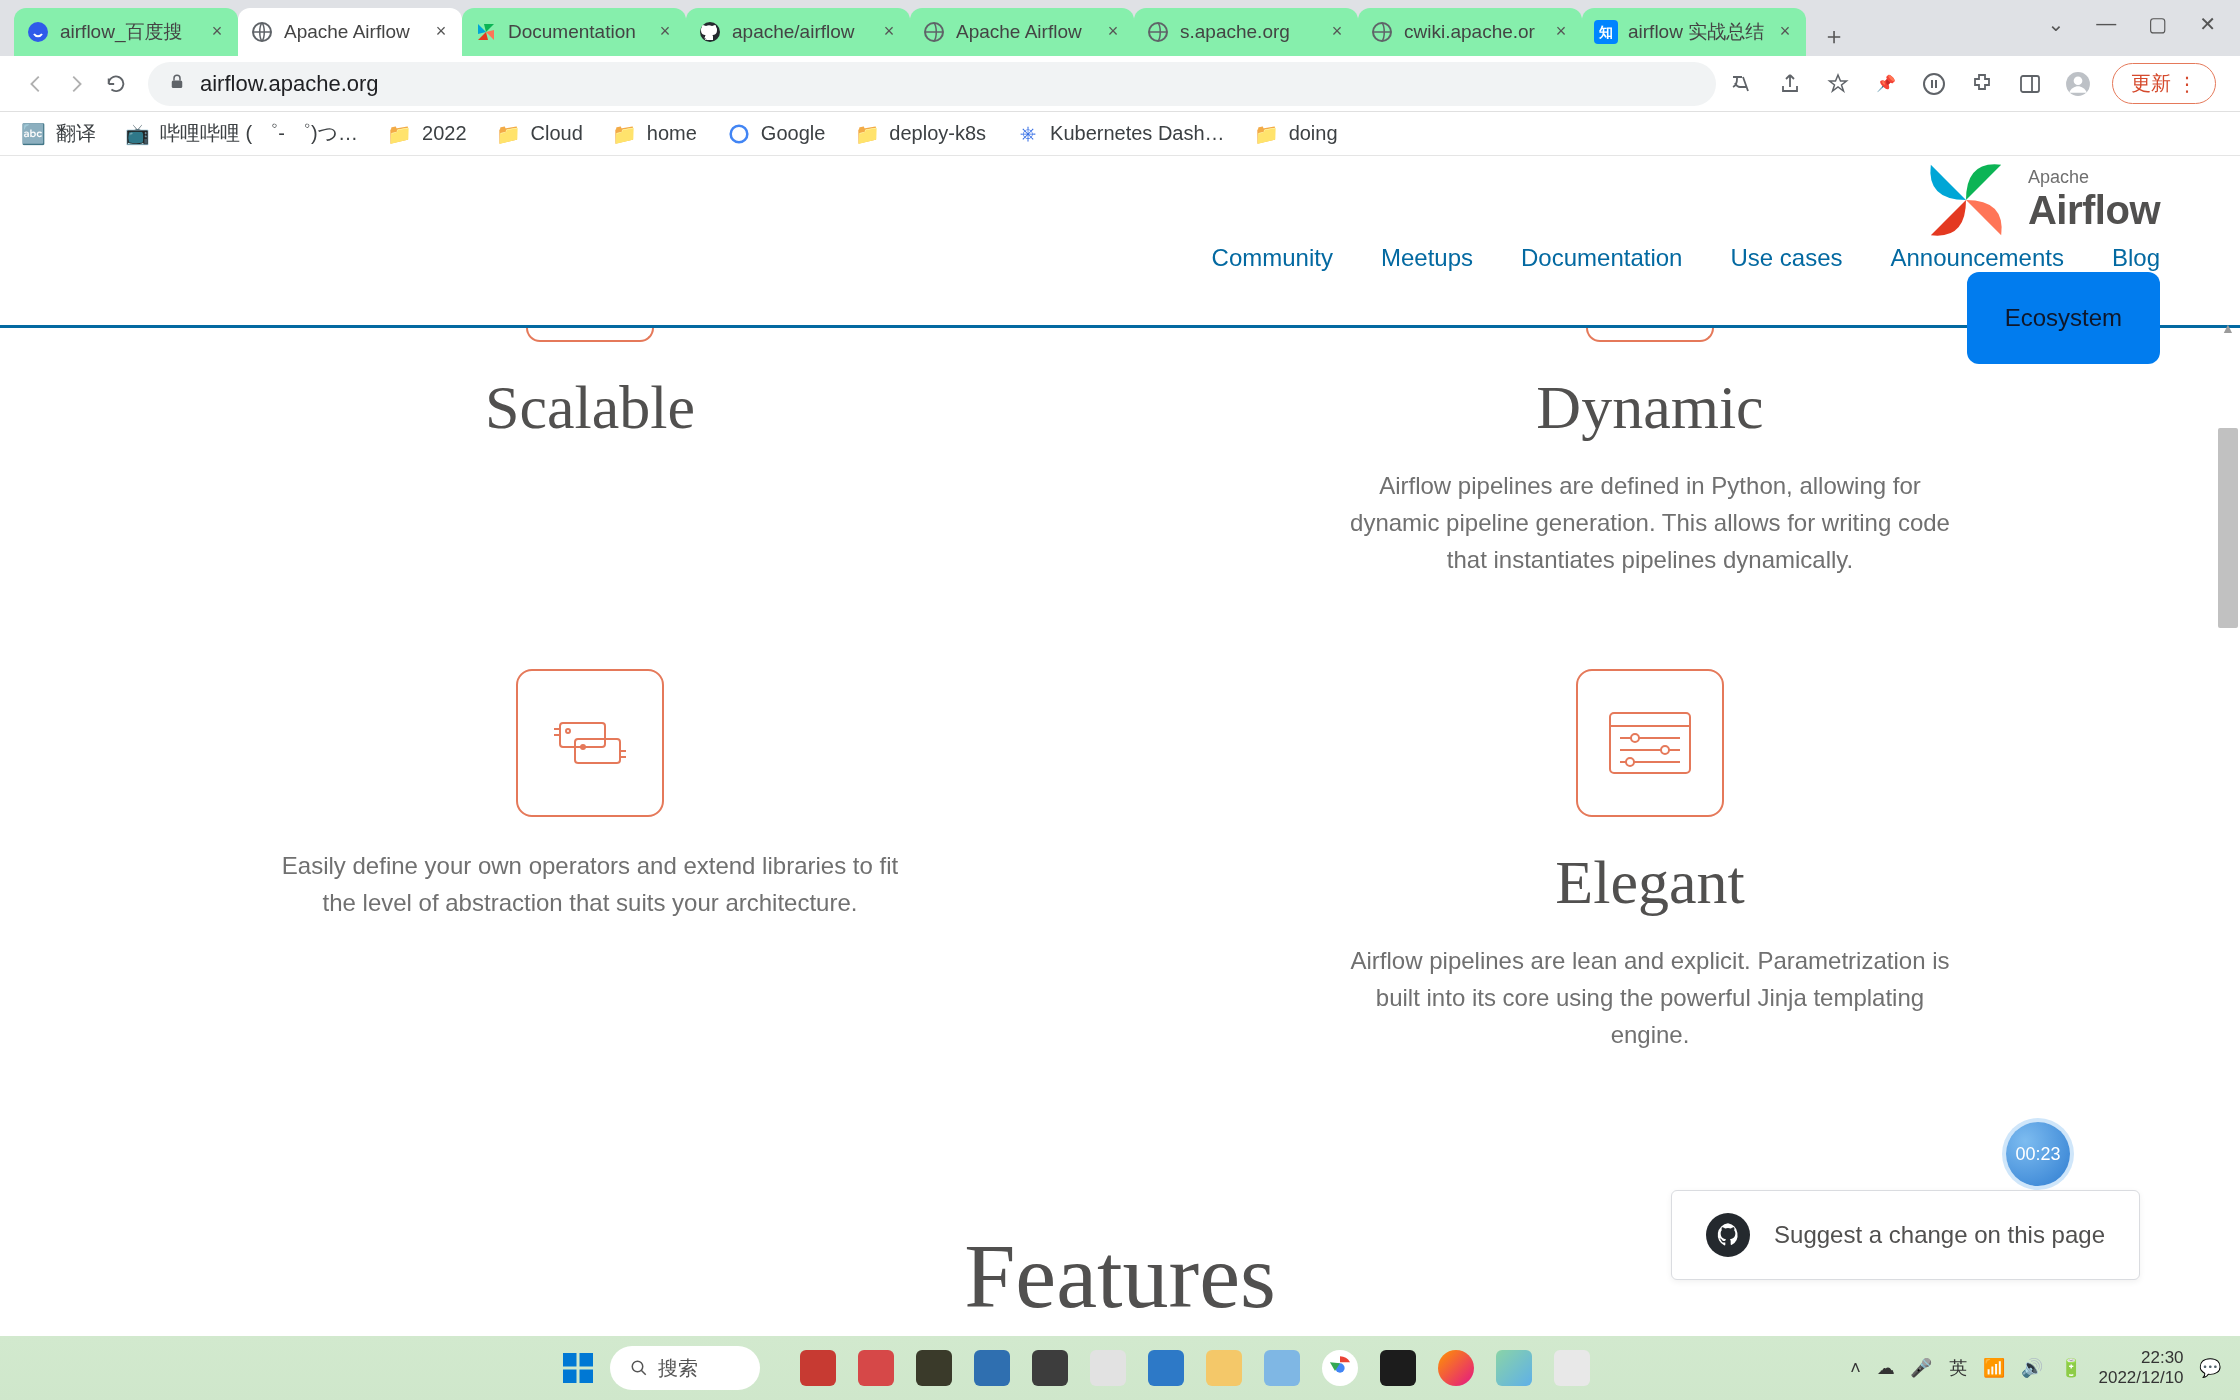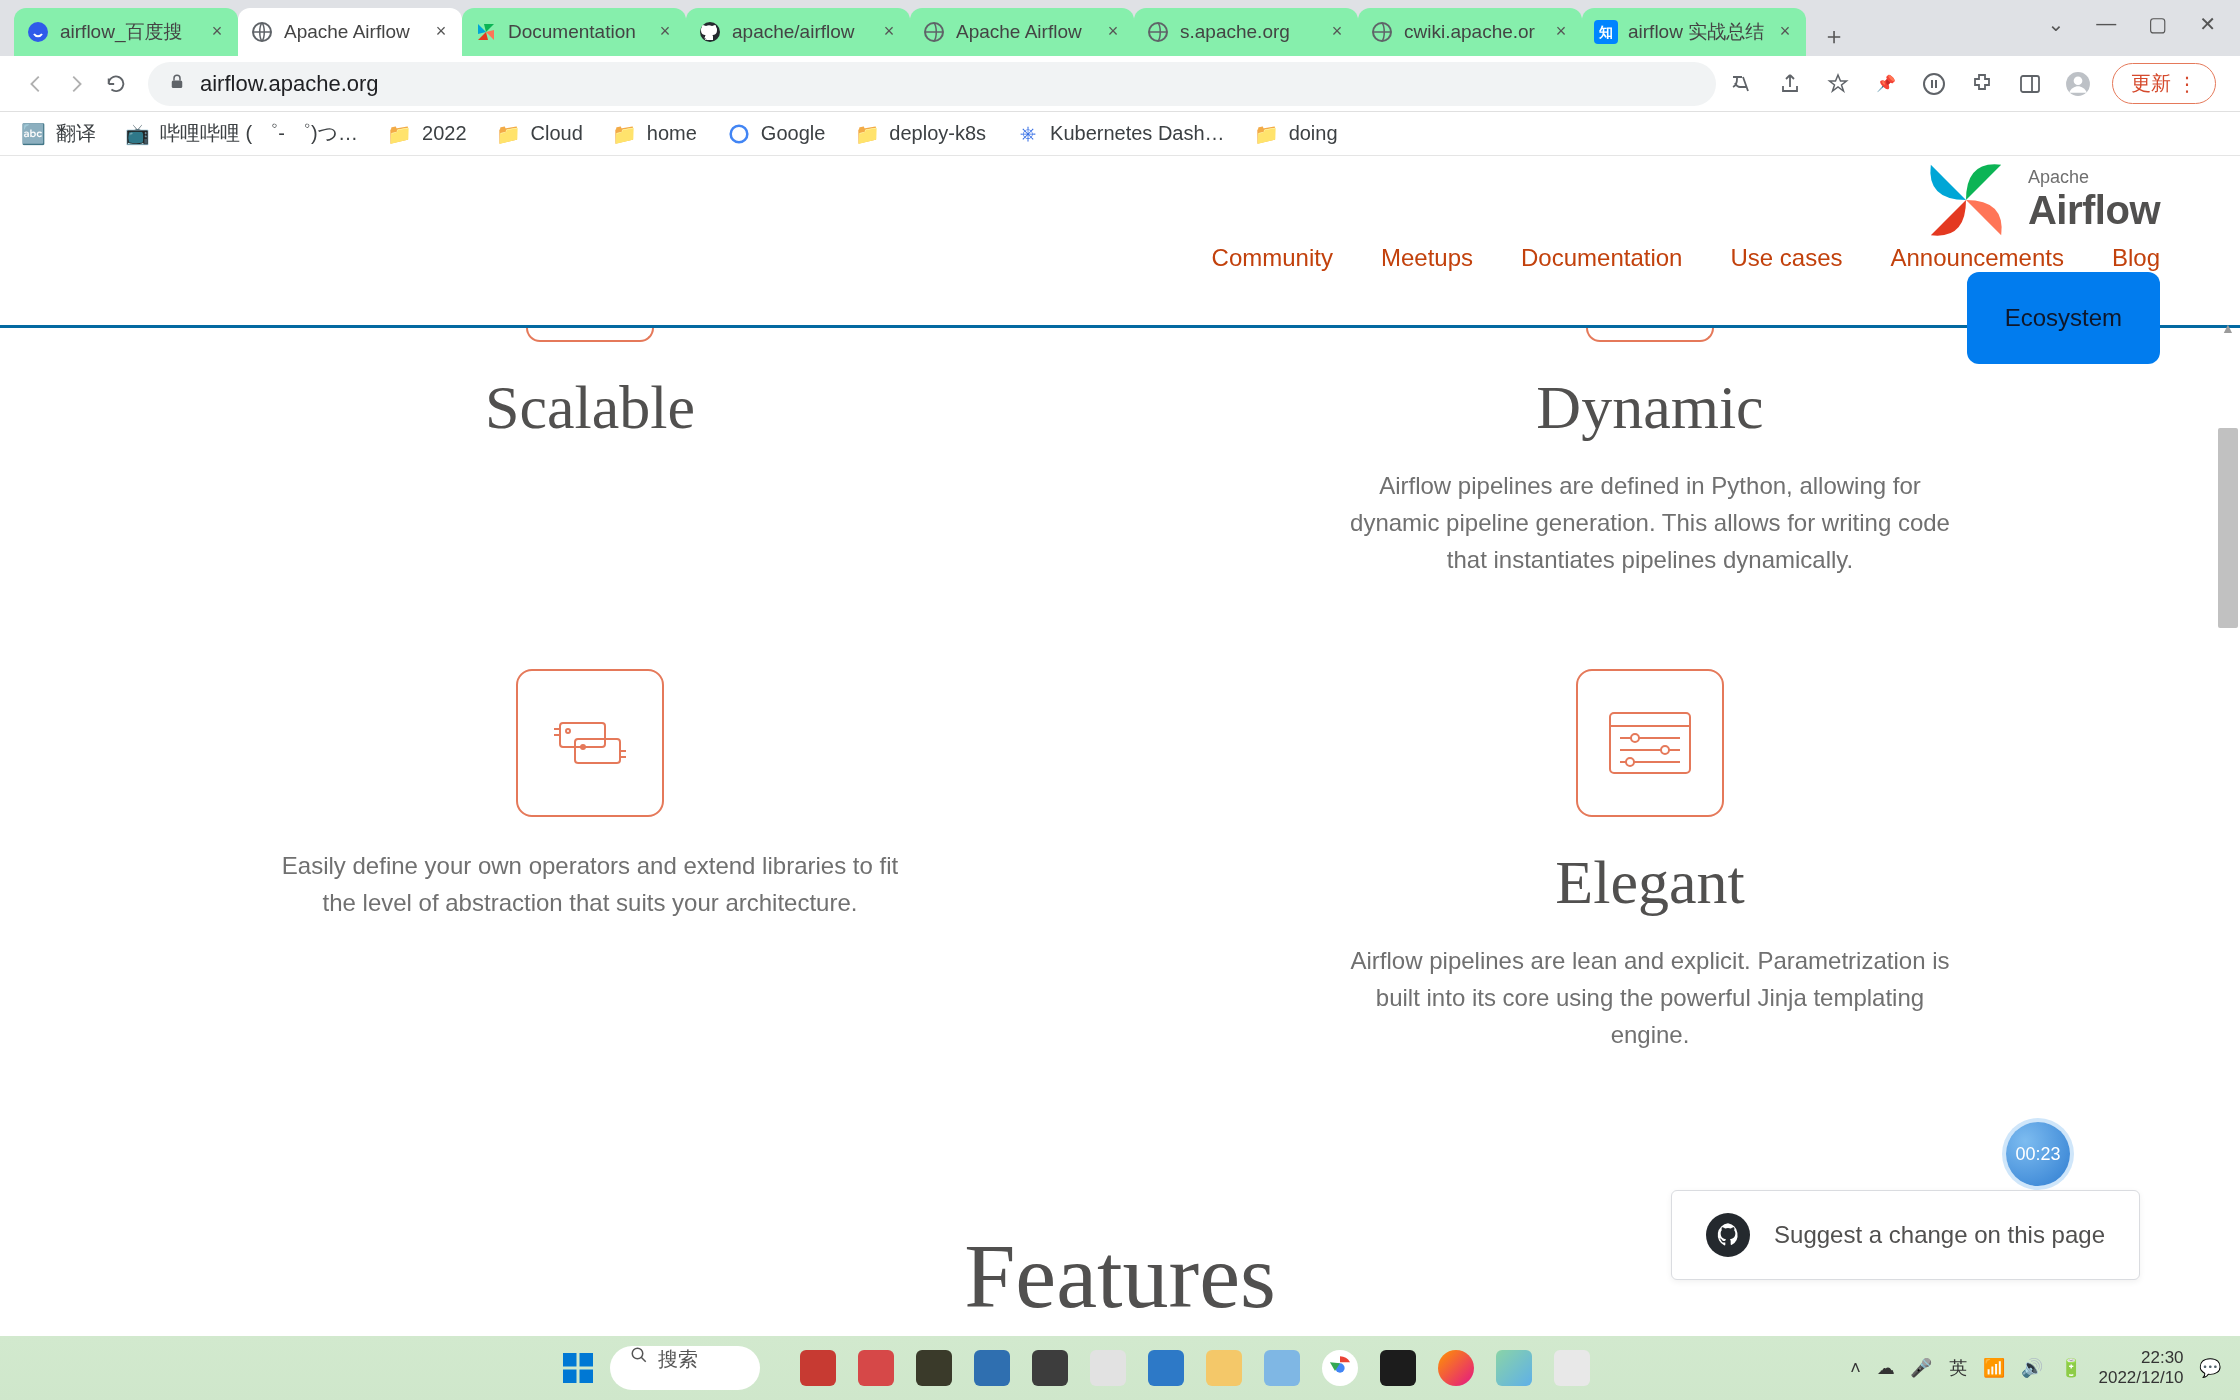--- a/index.html
+++ b/index.html
@@ -110,21 +110,21 @@
   align-items: flex-end;
   padding: 0 80px;
   border-bottom: 3px solid #0369a1;
   flex-direction: column;
 }
 .logo { display: flex; align-items: center; gap: 18px; }
 .pinwheel { width: 88px; height: 88px; }
 .logo-text .brand-small { font-size: 18px; color: #6f6f6f; font-weight: 500; }
 .logo-text .brand-big { font-size: 40px; color: #51504f; font-weight: 600; letter-spacing: -0.5px; }
 .main-nav { flex: 1; display: flex; justify-content: center; gap: 48px; }
-.main-nav a { font-size: 24px; color: #c2410c; text-decoration: none; cursor: pointer; }
+.main-nav a { font-size: 24px; color: #0369a1; text-decoration: none; cursor: pointer; }
 .eco-btn {
   background: #017cee;
   color: #0f172a;
   padding: 32px 38px;
   border-radius: 12px;
   font-size: 24px;
   font-weight: 500;
   cursor: pointer;
 }
 
@@ -203,21 +203,21 @@
   align-items: center;
   padding: 0 20px;
 }
 .tb-left { display: flex; align-items: center; gap: 14px; flex: 0 0 auto; margin-left: 540px; }
 .start { width: 36px; height: 36px; }
 .search-pill {
   background: #fff;
   border-radius: 24px;
   height: 44px;
   width: 150px;
-  display: flex; 
+  display: flex; align-items: center;
   padding: 0 20px; gap: 10px;
   font-size: 20px; color: #555;
 }
 .tb-icons { display: flex; align-items: center; gap: 22px; margin-left: 26px; }
 .tb-ic { width: 36px; height: 36px; border-radius: 6px; display: flex; align-items: center; justify-content: center; cursor: pointer; }
 .tray { position: absolute; right: 18px; display: flex; align-items: center; gap: 16px; font-size: 18px; color: #333; }
 .tray .clock { text-align: right; font-size: 17px; line-height: 1.2; }
 </style>
 </head>
 <body>

